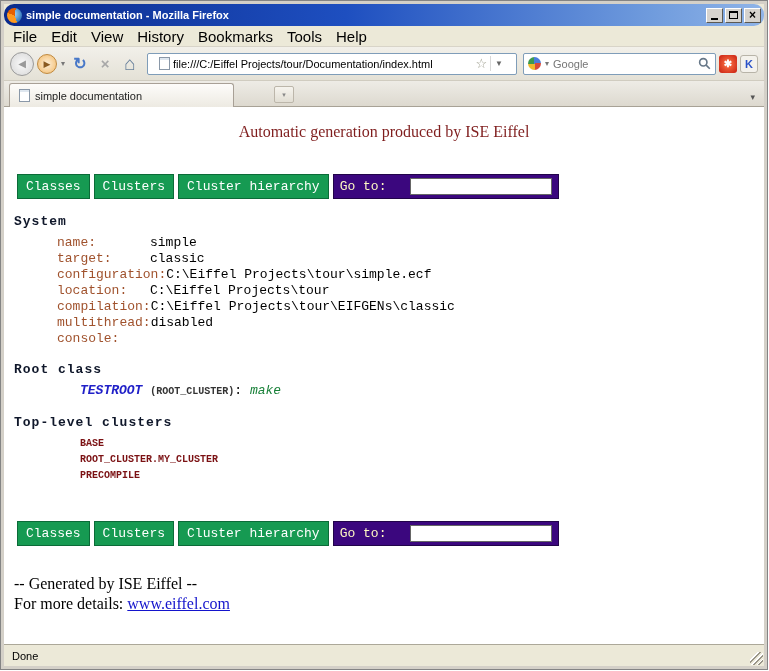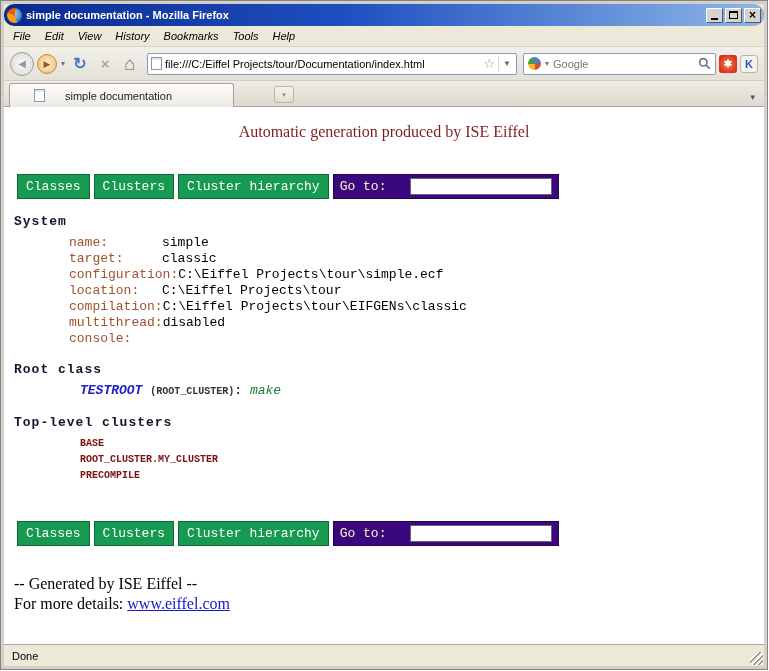--- a/index.html
+++ b/index.html
@@ -26,34 +26,34 @@
   .winbtn{
     width:17px; height:15px; background:#d6d3ce; cursor:default;
     border:1px solid; border-color:#ffffff #5c5952 #5c5952 #ffffff;
     display:flex; align-items:center; justify-content:center; position:relative;
   }
   .glyph-min{ width:7px; height:2px; background:#000; align-self:flex-end; margin:0 0 2px 0; }
   .glyph-max{ width:9px; height:8px; border:1px solid #000; border-top-width:2px; }
   .glyph-close{ font-size:12px; font-weight:bold; line-height:11px; color:#000; }
   
   .menubar{ height:21px; flex:0 0 21px; display:flex; align-items:center; background:#ece9d8; border-bottom:1px solid #d8d4c8; padding-left:2px; }
-  .menuitem{ font-size:11px; color:#000; padding:2px 7px; cursor:default;font-style:italic; }
+  .menuitem{ font-size:15px; color:#000; padding:2px 7px; cursor:default; }
   
   .toolbar{ height:34px; flex:0 0 34px; display:flex; align-items:center; background:linear-gradient(#f2f0ea,#e4e1d6); padding:0 6px; gap:3px; border-bottom:1px solid #d0ccc0; }
   .circ{ border-radius:50%; display:flex; align-items:center; justify-content:center; }
   .back-btn{ width:24px; height:24px; border:1px solid #9a9a9a; background:radial-gradient(#fafafa,#d6d6d6); color:#9a9a9a; font-size:10px; }
   .fwd-btn{ width:20px; height:20px; border:1px solid #c08a40; background:radial-gradient(#fdf0da,#f2b968); color:#8a5a20; font-size:9px; }
   .tiny-drop{ font-size:8px; color:#777; padding:0 1px; }
   .tool-glyph{ width:22px; height:24px; display:flex; align-items:center; justify-content:center; }
   .reload-g{ font-size:16px; font-weight:bold; color:#4878c8; }
   .stop-g{ font-size:15px; font-weight:bold; color:#a8a8a8; }
   .home-g{ font-size:19px; color:#68809c; }
   .urlbar{
     flex:1 1 auto; height:22px; background:#fff; border:1px solid #7f9db9; border-radius:2px;
-    display:flex; align-items:center; padding:0 3px; gap:3px; margin:0 3px;
+    display:flex; align-items:center; padding:0 11px; gap:3px; margin:0 3px;
   }
   .doc-icon{ width:11px; height:13px; background:#fff; border:1px solid #8a98a8; flex:0 0 11px;
     box-shadow:inset 0 2px 0 #dfe7ef; }
   .urlbar input{ flex:1 1 auto; border:none; outline:none; font-size:11px; font-family:"Liberation Sans",sans-serif; color:#000; background:transparent; }
   .star-g{ font-size:13px; color:#9a9a8a; }
   .drop-g{ font-size:8px; color:#666; border-left:1px solid #d8d8d8; padding:3px 2px 3px 4px; }
   .searchbar{
     flex:0 0 148px; height:22px; background:#fff; border:1px solid #7f9db9; border-radius:2px;
     display:flex; align-items:center; padding:0 4px; gap:3px;
   }
@@ -61,39 +61,39 @@
     background:conic-gradient(#4a7ddc 0 25%, #d84a3a 25% 50%, #f0b92a 50% 75%, #3f9a4d 75% 100%); }
   .searchbar input{ flex:1 1 auto; border:none; outline:none; font-size:11px; font-family:"Liberation Sans",sans-serif; background:transparent; }
   .ext-icon{ width:18px; height:18px; border-radius:3px; display:flex; align-items:center; justify-content:center; font-size:11px; font-weight:bold; }
   .ext-red{ background:radial-gradient(#ff7a4a,#c81e10); color:#fff; font-size:10px; }
   .ext-k{ background:#f4f2ec; border:1px solid #b8b4a8; color:#2a52c8; }
   
   .tabstrip{ height:26px; flex:0 0 26px; background:linear-gradient(#eeece6,#ddd9cf); display:flex; align-items:flex-end; padding:0 5px; border-bottom:1px solid #a8a296; }
   .tab{
     width:225px; height:24px; background:linear-gradient(#fdfcfa,#edeae2);
     border:1px solid #a8a096; border-bottom:none; border-radius:3px 3px 0 0;
-    display:flex; align-items:center; gap:20px; padding:0 24px; margin-bottom:-1px;
+    display:flex; align-items:center; gap:5px; padding:0 9px; margin-bottom:-1px;
   }
   .tab-label{ font-size:11px; color:#222; white-space:nowrap; overflow:hidden; }
   .newtab-btn{ width:20px; height:17px; margin:0 0 3px 40px; border:1px solid #bcb6aa; border-radius:2px; background:linear-gradient(#f6f4ee,#e2ded4); display:flex; align-items:center; justify-content:center; font-size:7px; color:#888; }
   .tablist-btn{ margin-left:auto; margin-bottom:4px; font-size:9px; color:#555; padding:0 4px; }
   
   .content{ flex:1 1 auto; background:#fff; overflow:hidden; padding:0 10px; font-family:"Liberation Mono","DejaVu Sans Mono",monospace; font-size:13px; }
   .doc-header{ font-family:"Liberation Serif",serif; font-size:16px; text-align:center; margin-top:16px; color:#7f1d1d; }
   .navbar{ display:flex; align-items:stretch; margin:33px 0 0 3px; }
   .navbar.second{ margin-top:37px; }
   .nav-btn{
     background:#169a52; border:1px solid #0b6b38; color:#fff; cursor:pointer;
     font-family:inherit; font-size:13px; padding:4px 8px; margin-right:4px; white-space:nowrap;
   }
   .goto-box{ background:#3b077e; border:1px solid #22044a; display:flex; align-items:center; padding:3px 6px; }
   .goto-label{ color:#fef9c3; margin-right:24px; white-space:nowrap; }
   .goto-input{ width:142px; height:17px; border:1px solid #666; background:#fff; font-family:inherit; font-size:12px; outline:none; }
   .sec-heading{ color:#0f172a; font-weight:bold; margin-top:15px; margin-bottom:6px; letter-spacing:1px; }
-  .sysrow{ margin-left:55px; line-height:16px; white-space:nowrap; }
+  .sysrow{ margin-left:43px; line-height:16px; white-space:nowrap; }
   .syslabel{ color:#a0522d; display:inline-block; min-width:93px; }
   .sysvalue{ color:#000; }
   .rootline{ margin-left:66px; line-height:16px; white-space:nowrap; }
   .class-link{ color:#2020c8; font-style:italic; font-weight:bold; text-decoration:none; cursor:pointer; }
   .cluster-ref{ color:#333; font-size:10px; font-weight:bold; }
   .root-colon{ color:#000; }
   .creation-link{ color:#188038; font-style:italic; text-decoration:none; cursor:pointer; }
   .cluster-item{ margin-left:66px; line-height:16px; color:#7b1113; font-size:10px; font-weight:bold; cursor:pointer; }
   .footer{ text-align:left; font-family:"Liberation Serif",serif; font-size:16px; margin-top:28px; line-height:20px; }
   .eiffel-link{ color:#1414cc; text-decoration:underline; cursor:pointer; }

